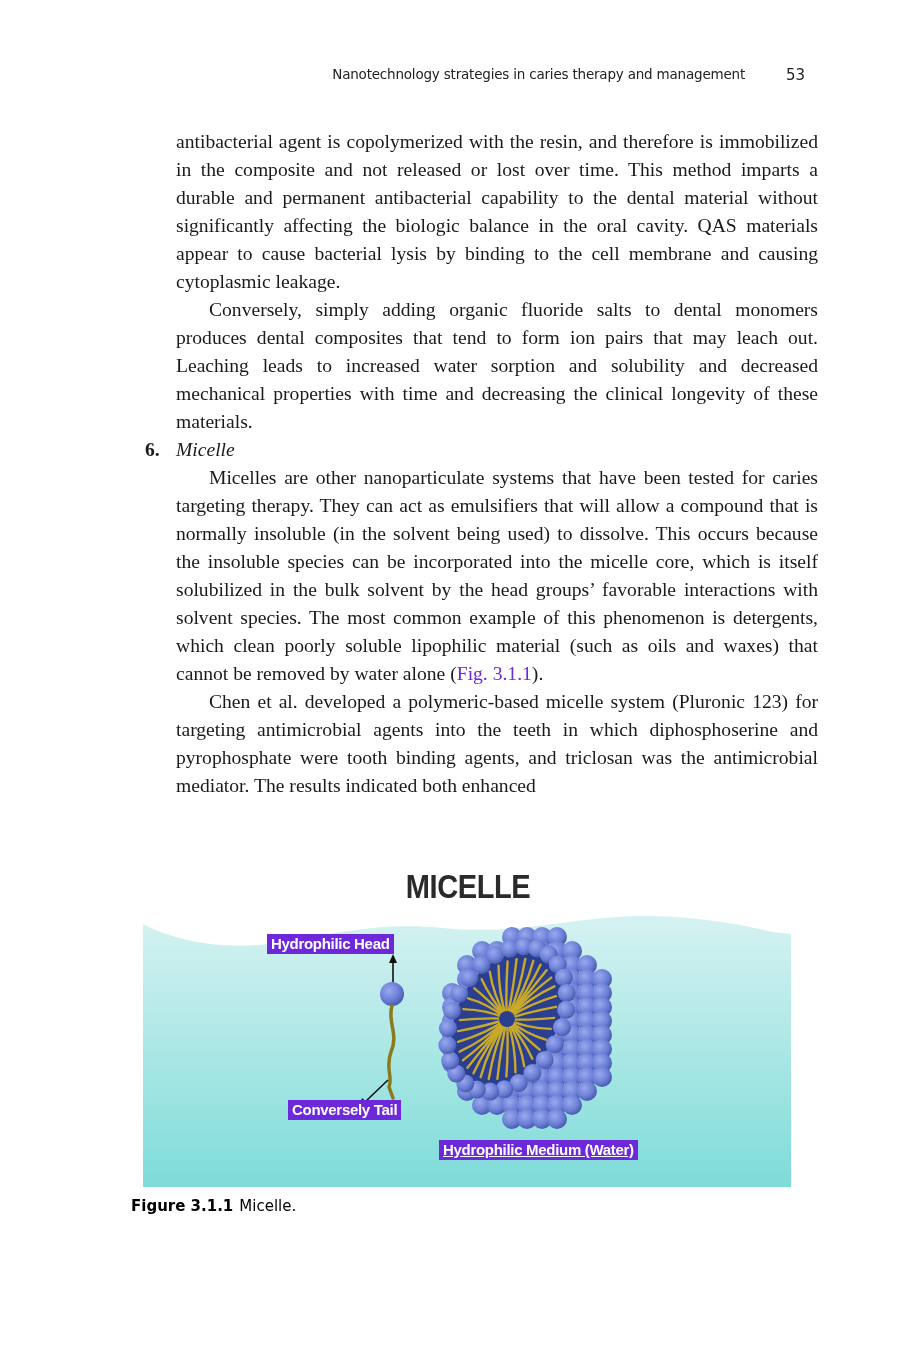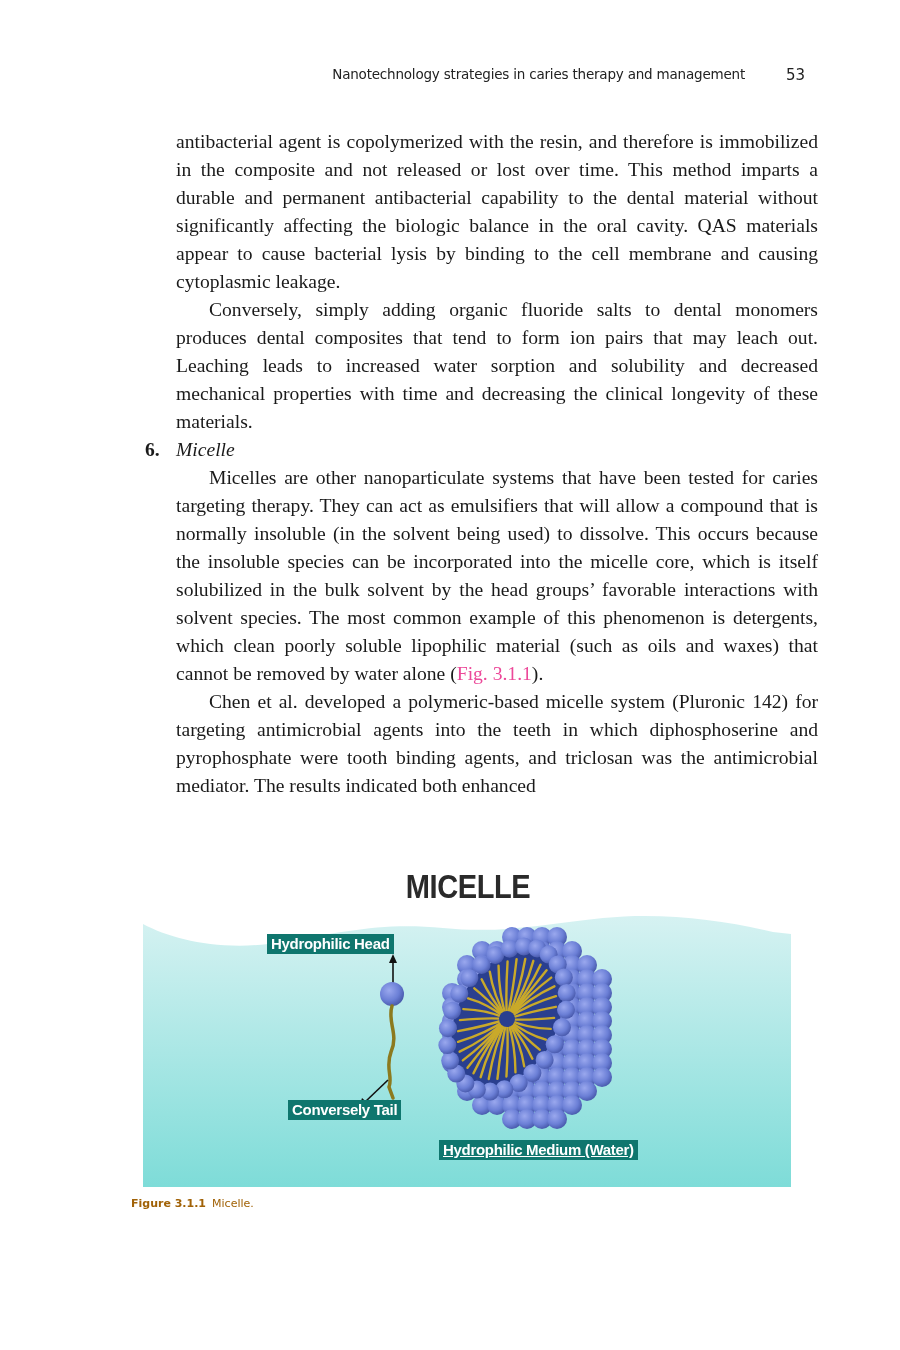--- a/index.html
+++ b/index.html
@@ -18,43 +18,43 @@
       font-family: "Liberation Serif", serif; font-size: 19.6px; line-height: 28px;
       color: #1a1a1a; text-align: justify; hyphens: manual;
     }
     .body-text p { margin: 0; }
     .body-text p.indent { text-indent: 33px; }
     .list-item { position: relative; margin: 0; }
     .list-item .num {
       position: absolute; left: -31px; top: 0; font-weight: bold; font-family: "Liberation Serif", serif;
     }
     .list-item .heading { font-style: italic; }
-    .link { color: #ec4899; margin-top: 28px; }
+    .link { color: #6d28d9; margin-top: 28px; }
 
     .figure {
       position: absolute; left: 143px; top: 862px; width: 650px; height: 326px;
     }
     .figure svg { display: block; }
     .fig-title {
       position: absolute; left: 0; width: 650px; top: 6px; text-align: center;
       font-family: "Liberation Sans", sans-serif; font-weight: bold; font-size: 33px;
       color: #2a2a2a; letter-spacing: -0.5px; transform: scaleX(0.88);
     }
     .fig-label {
-      position: absolute; background: #0f766e; color: #fff;
+      position: absolute; background: #6d28d9; color: #fff;
       font-family: "Liberation Sans", sans-serif; font-weight: bold; font-size: 15px;
       padding: 1px 4px 2px 4px; line-height: 17px; white-space: nowrap; letter-spacing: -0.3px;
     }
     .lbl-head { left: 124px; top: 72px; }
     .lbl-tail { left: 145px; top: 238px; }
     .lbl-medium { left: 296px; top: 278px; text-decoration: underline; }
 
     .caption {
       position: absolute; left: 131px; top: 1197px;
-      font-family: "DejaVu Sans", sans-serif; font-size: 11px; color: #a16207;
+      font-family: "DejaVu Sans", sans-serif; font-size: 15px; color: #000000;
     }
     .caption .cap-label { font-weight: bold; margin-right: 6px; }
   </style>
 </head>
 <body>
 
 <div class="page">
 
   <div class="running-head">
     <span class="rh-title">Nanotechnology strategies in caries therapy and management</span>
@@ -62,21 +62,21 @@
   </div>
 
   <div class="body-text">
     <p>antibacterial agent is copolymerized with the resin, and therefore is immobilized in the composite and not released or lost over time. This method imparts a durable and permanent antibacterial capability to the dental material without significantly affecting the biologic balance in the oral cavity. QAS materials appear to cause bacterial lysis by binding to the cell membrane and causing cytoplasmic leakage.</p>
     <p class="indent">Conversely, simply adding organic fluoride salts to dental mono­mers produces dental composites that tend to form ion pairs that may leach out. Leaching leads to increased water sorption and solubility and decreased mechanical properties with time and decreasing the clinical longevity of these materials.</p>
     <div class="list-item">
       <span class="num">6.</span>
       <span class="heading">Micelle</span>
     </div>
     <p class="indent"><span>Micelles are other nanoparticulate systems that have been tested for caries targeting therapy. They can act as emulsifiers that will allow a compound that is normally insoluble (in the solvent being used) to dis­solve. This occurs because the insoluble species can be incorporated into the micelle core, which is itself solubilized in the bulk solvent by the head groups’ favorable interactions with solvent species. The most common example of this phenomenon is detergents, which clean poorly soluble lipophilic material (such as oils and waxes) that cannot be removed by water alone (</span><span class="link">Fig. 3.1.1</span><span>).</span></p>
-    <p class="indent">Chen et al. developed a polymeric-based micelle system (Pluronic 142) for targeting antimicrobial agents into the teeth in which dipho­sphoserine and pyrophosphate were tooth binding agents, and triclosan was the antimicrobial mediator. The results indicated both enhanced</p>
+    <p class="indent">Chen et al. developed a polymeric-based micelle system (Pluronic 123) for targeting antimicrobial agents into the teeth in which dipho­sphoserine and pyrophosphate were tooth binding agents, and triclosan was the antimicrobial mediator. The results indicated both enhanced</p>
   </div>
 
   <div class="figure">
     <svg width="650" height="326" viewBox="0 0 650 326">
       <defs>
         <linearGradient id="waterGrad" x1="0" y1="0" x2="0" y2="1">
           <stop offset="0" stop-color="#d6f2f2" id="wg-top"></stop>
           <stop offset="1" stop-color="#7edcd8" id="wg-bot"></stop>
         </linearGradient>
         <radialGradient id="ballGrad" cx="0.38" cy="0.35" r="0.7">

